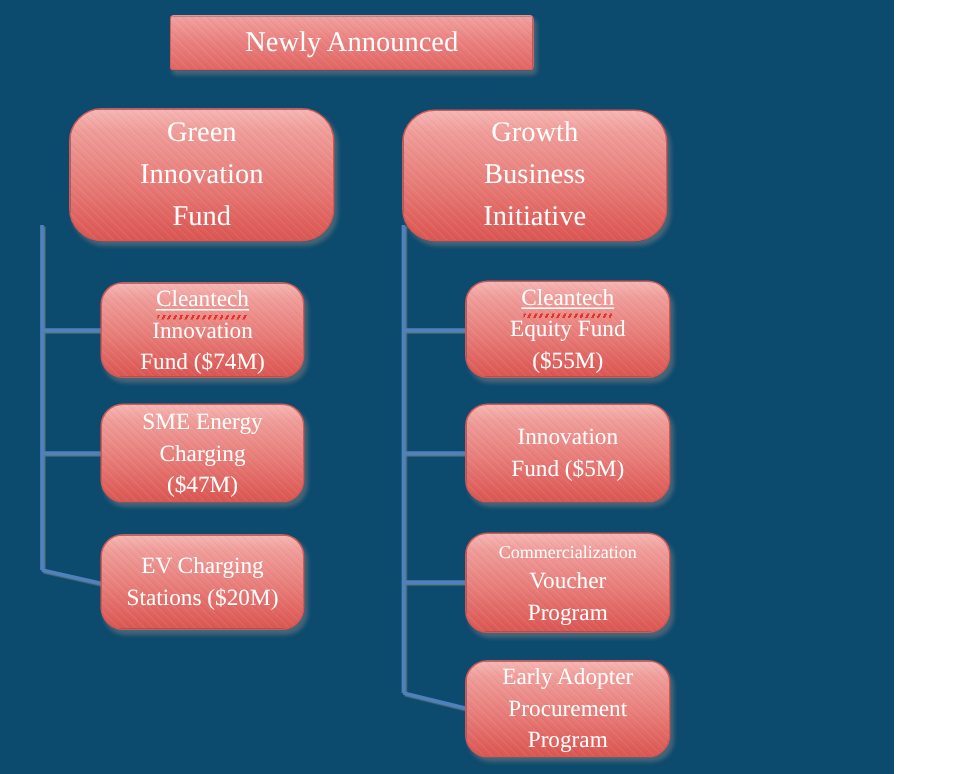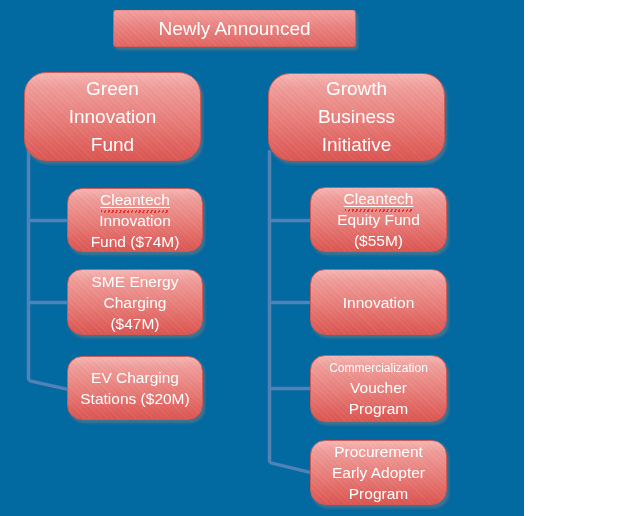--- a/index.html
+++ b/index.html
@@ -1,20 +1,20 @@
 <!DOCTYPE html>
 <html><head>
 <meta charset="utf-8">
 <style>
   html,body{margin:0;padding:0;background:#ffffff;}
   #canvas{
     position:relative;
-    width:524px;height:516px;
-    background:#0369a1;
-    font-family:Liberation Sans, sans-serif;
+    width:596px;height:516px;
+    background:#0c4a6e;
+    font-family:Liberation Serif, serif;
     overflow:hidden;
   }
   
   #connectors{
     position:absolute;left:0;top:0;width:640px;height:516px;
     z-index:0;
     filter:drop-shadow(1px 1.5px 0.5px rgba(160,160,160,0.55));
   }
   
   .node{
@@ -42,21 +42,21 @@
       linear-gradient(180deg,#f2a09d 0%, #ea8280 45%, #e26663 100%);
     border:1px solid #d45f5b;
     border-top-color:#e8918e;
   }
   
   .parent{
     width:177px;
     border-radius:22px;
     font-size:19px;line-height:28px;
   }
-  .parent-left{left:24px;top:72px;height:89px;}
+  .parent-left{left:46px;top:72px;height:89px;}
   .parent-right{left:268px;top:73px;height:88px;}
   
   .child{
     width:136px;
     border-radius:15px;
     font-size:15.5px;line-height:21px;
   }
   .child-r{width:137px;}
   .l-c1{left:67px;top:188px;height:64px;}
   .l-c2{left:67px;top:269px;height:66px;text-align:right;}
@@ -135,27 +135,28 @@
   </div>
 
   <div class="node child child-r r-c1">
     <span class="line spellcheck">Cleantech</span>
     <span class="line">Equity Fund</span>
     <span class="line">($55M)</span>
   </div>
 
   <div class="node child child-r r-c2">
     <span class="line">Innovation</span>
+    <span class="line">Fund ($5M)</span>
   </div>
 
   <div class="node child child-r r-c3">
     <span class="line fit-small">Commercialization</span>
     <span class="line">Voucher</span>
     <span class="line">Program</span>
   </div>
 
   <div class="node child child-r r-c4">
+    <span class="line">Early Adopter</span>
     <span class="line">Procurement</span>
-    <span class="line">Early Adopter</span>
     <span class="line">Program</span>
   </div>
 
 </div>
 
 </body></html>

